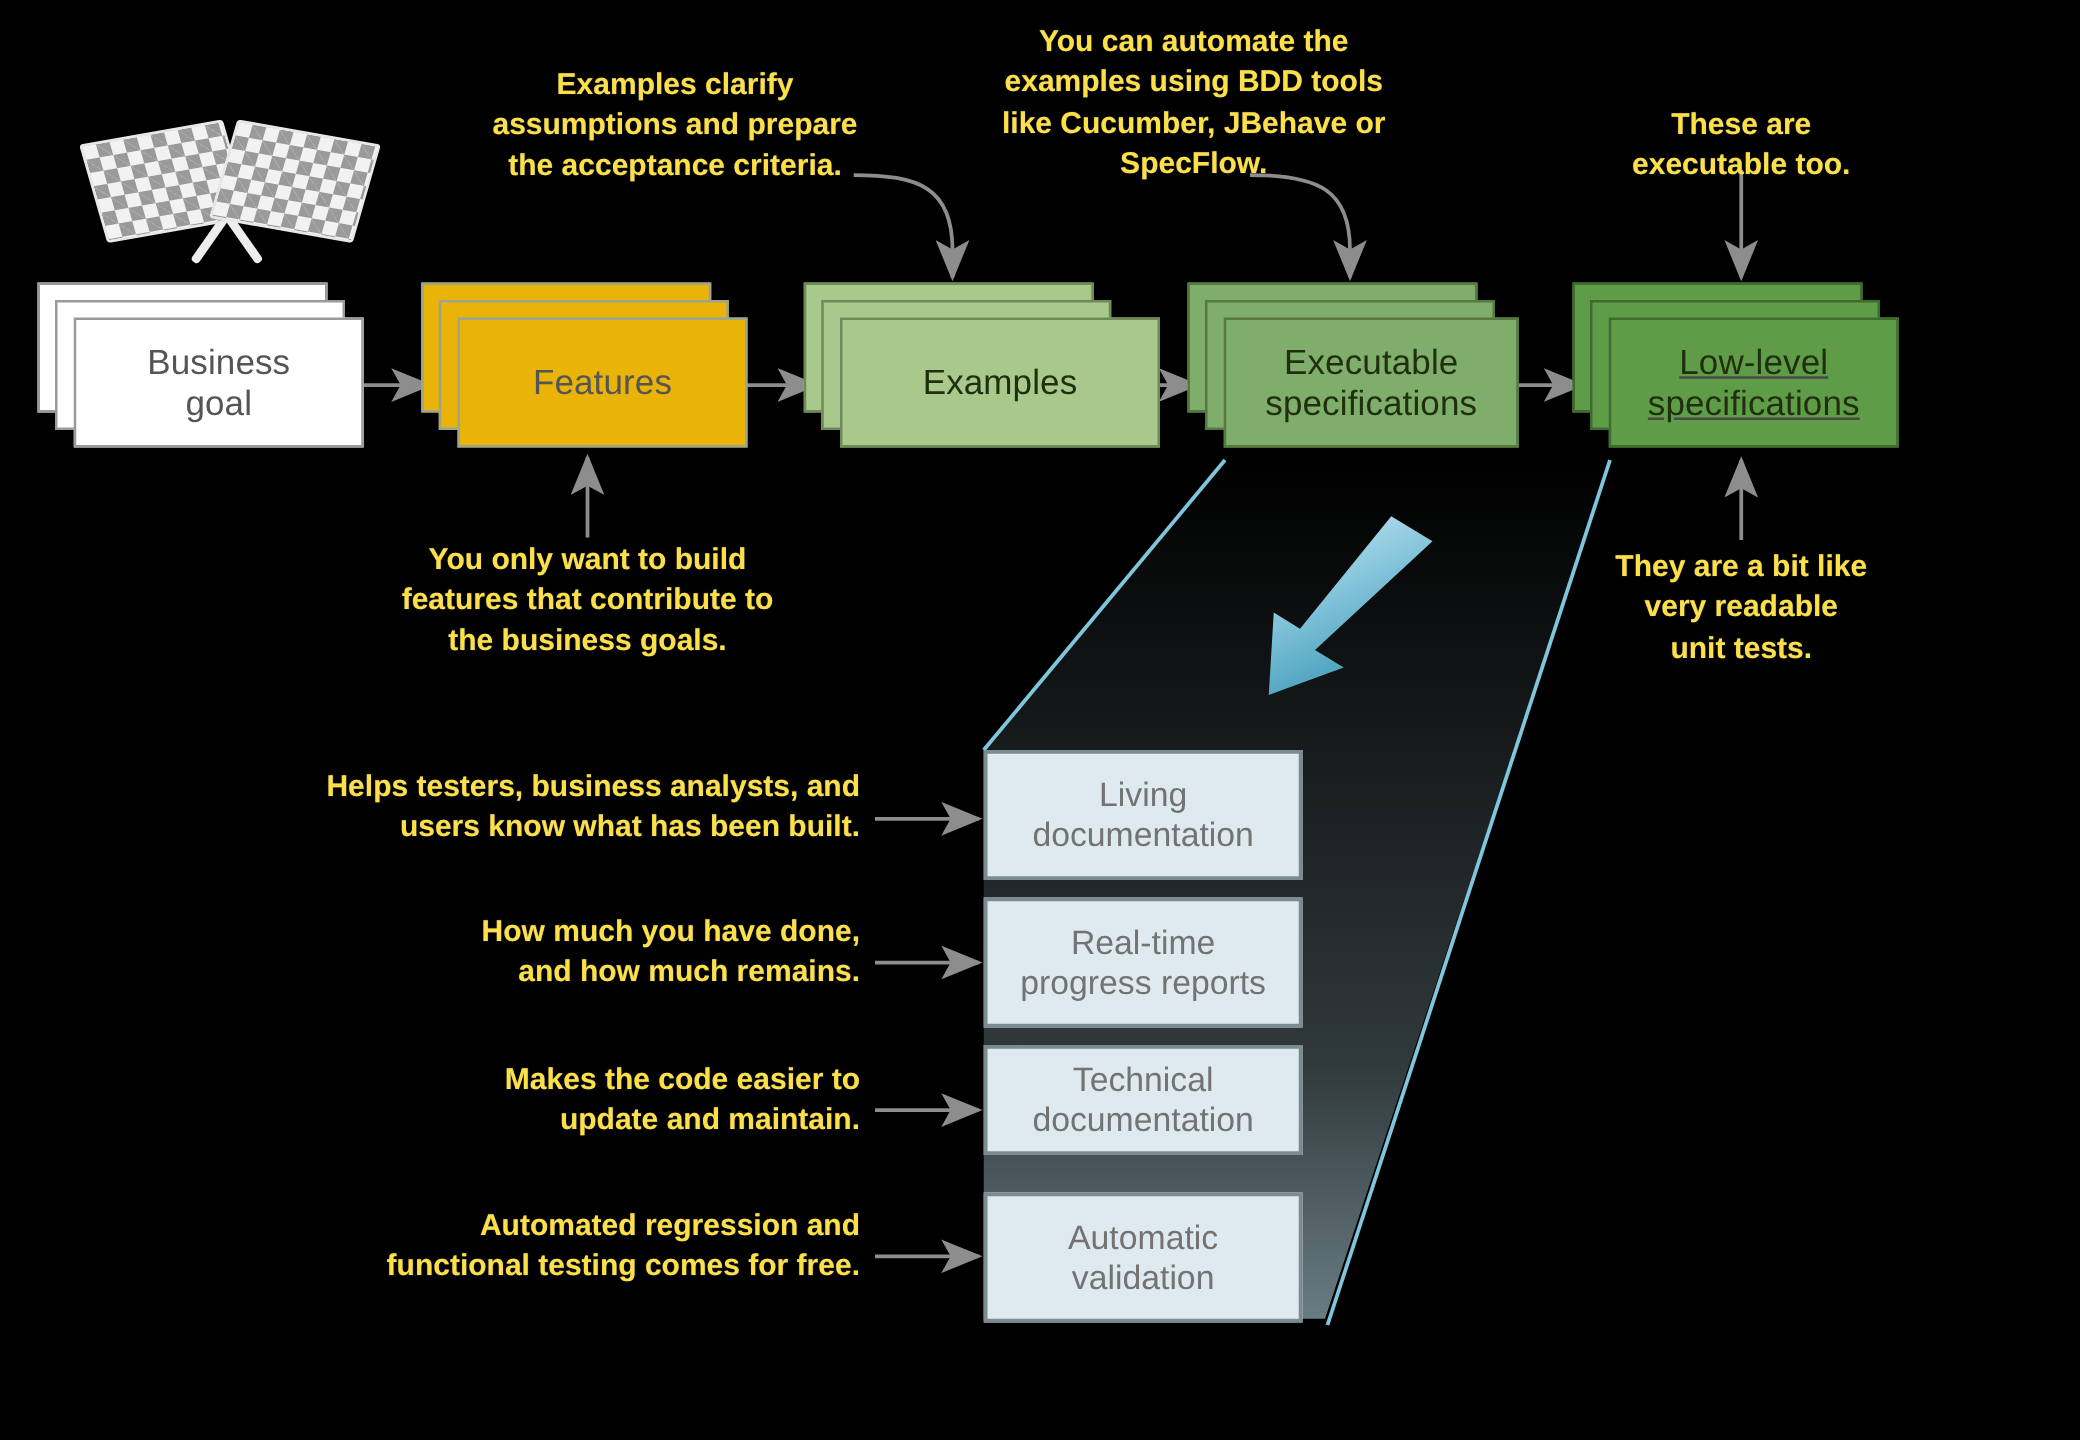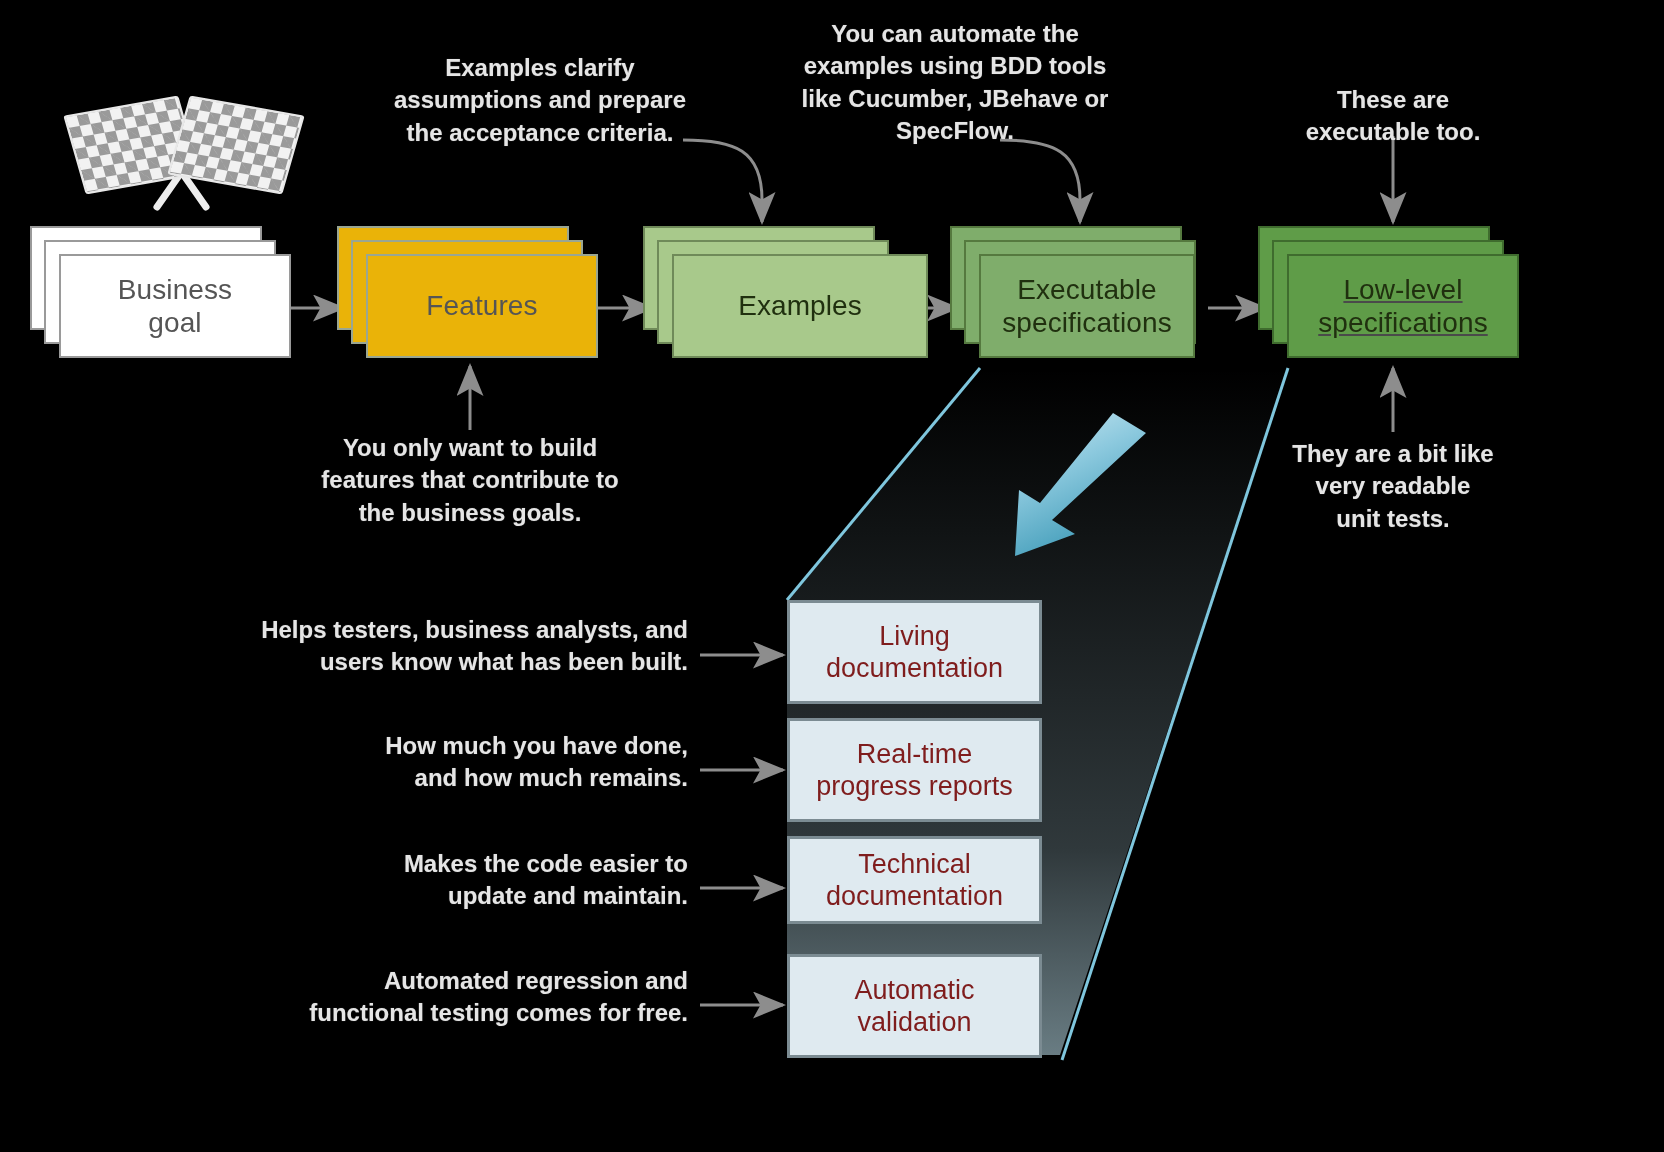--- a/index.html
+++ b/index.html
@@ -33,27 +33,27 @@
   .c-mgreen .lbl,.c-dgreen .lbl,.c-lgreen .lbl{color:#20300f;}
   .c-white .lbl,.c-pale .lbl{color:#555;}
 
   .lbl{padding:0 10px;white-space:pre-line;}
 
   
   .bluebox{
     position:absolute;box-sizing:border-box;
     background:#dfeaf0;border:3px solid #7b8b92;
     display:flex;align-items:center;justify-content:center;text-align:center;
-    color:#7f1d1d;font-size:27px;line-height:1.2;white-space:pre-line;
+    color:#737373;font-size:27px;line-height:1.2;white-space:pre-line;
     z-index:6;
   }
 
   
   .note{
-    position:absolute;color:#e5e5e5;font-size:24px;line-height:1.35;
+    position:absolute;color:#fde047;font-size:24px;line-height:1.35;
     white-space:pre-line;font-weight:bold;
     text-shadow:0 0 1px rgba(255,255,255,.35);
   }
   .note.c{text-align:center;}
   .note.r{text-align:right;}
 
   
   .flags{position:absolute;z-index:4;}
   .flag{
     position:absolute;width:112px;height:78px;
@@ -150,21 +150,21 @@
     <div class="card back c-lgreen" style="left:0;top:0;width:232px;height:104px;"></div>
     <div class="card mid c-lgreen" style="left:14px;top:14px;width:232px;height:104px;"></div>
     <div class="card front c-lgreen" style="left:29px;top:28px;width:256px;height:104px;">
       <span class="lbl">Examples</span>
     </div>
   </div>
 
   <div class="stack" style="left:950px;top:226px;width:262px;height:140px;">
     <div class="card back c-mgreen" style="left:0;top:0;width:232px;height:104px;"></div>
     <div class="card mid c-mgreen" style="left:14px;top:14px;width:232px;height:104px;"></div>
-    <div class="card front c-mgreen" style="left:29px;top:28px;width:216px;height:104px;">
+    <div class="card front c-mgreen" style="left:29px;top:28px;width:236px;height:104px;">
       <span class="lbl">Executable
 specifications</span>
     </div>
   </div>
 
   <div class="stack" style="left:1258px;top:226px;width:262px;height:140px;">
     <div class="card back c-dgreen" style="left:0;top:0;width:232px;height:104px;"></div>
     <div class="card mid c-dgreen" style="left:14px;top:14px;width:232px;height:104px;"></div>
     <div class="card front c-dgreen" style="left:29px;top:28px;width:232px;height:104px;text-decoration:underline;">
       <span class="lbl">Low-level

